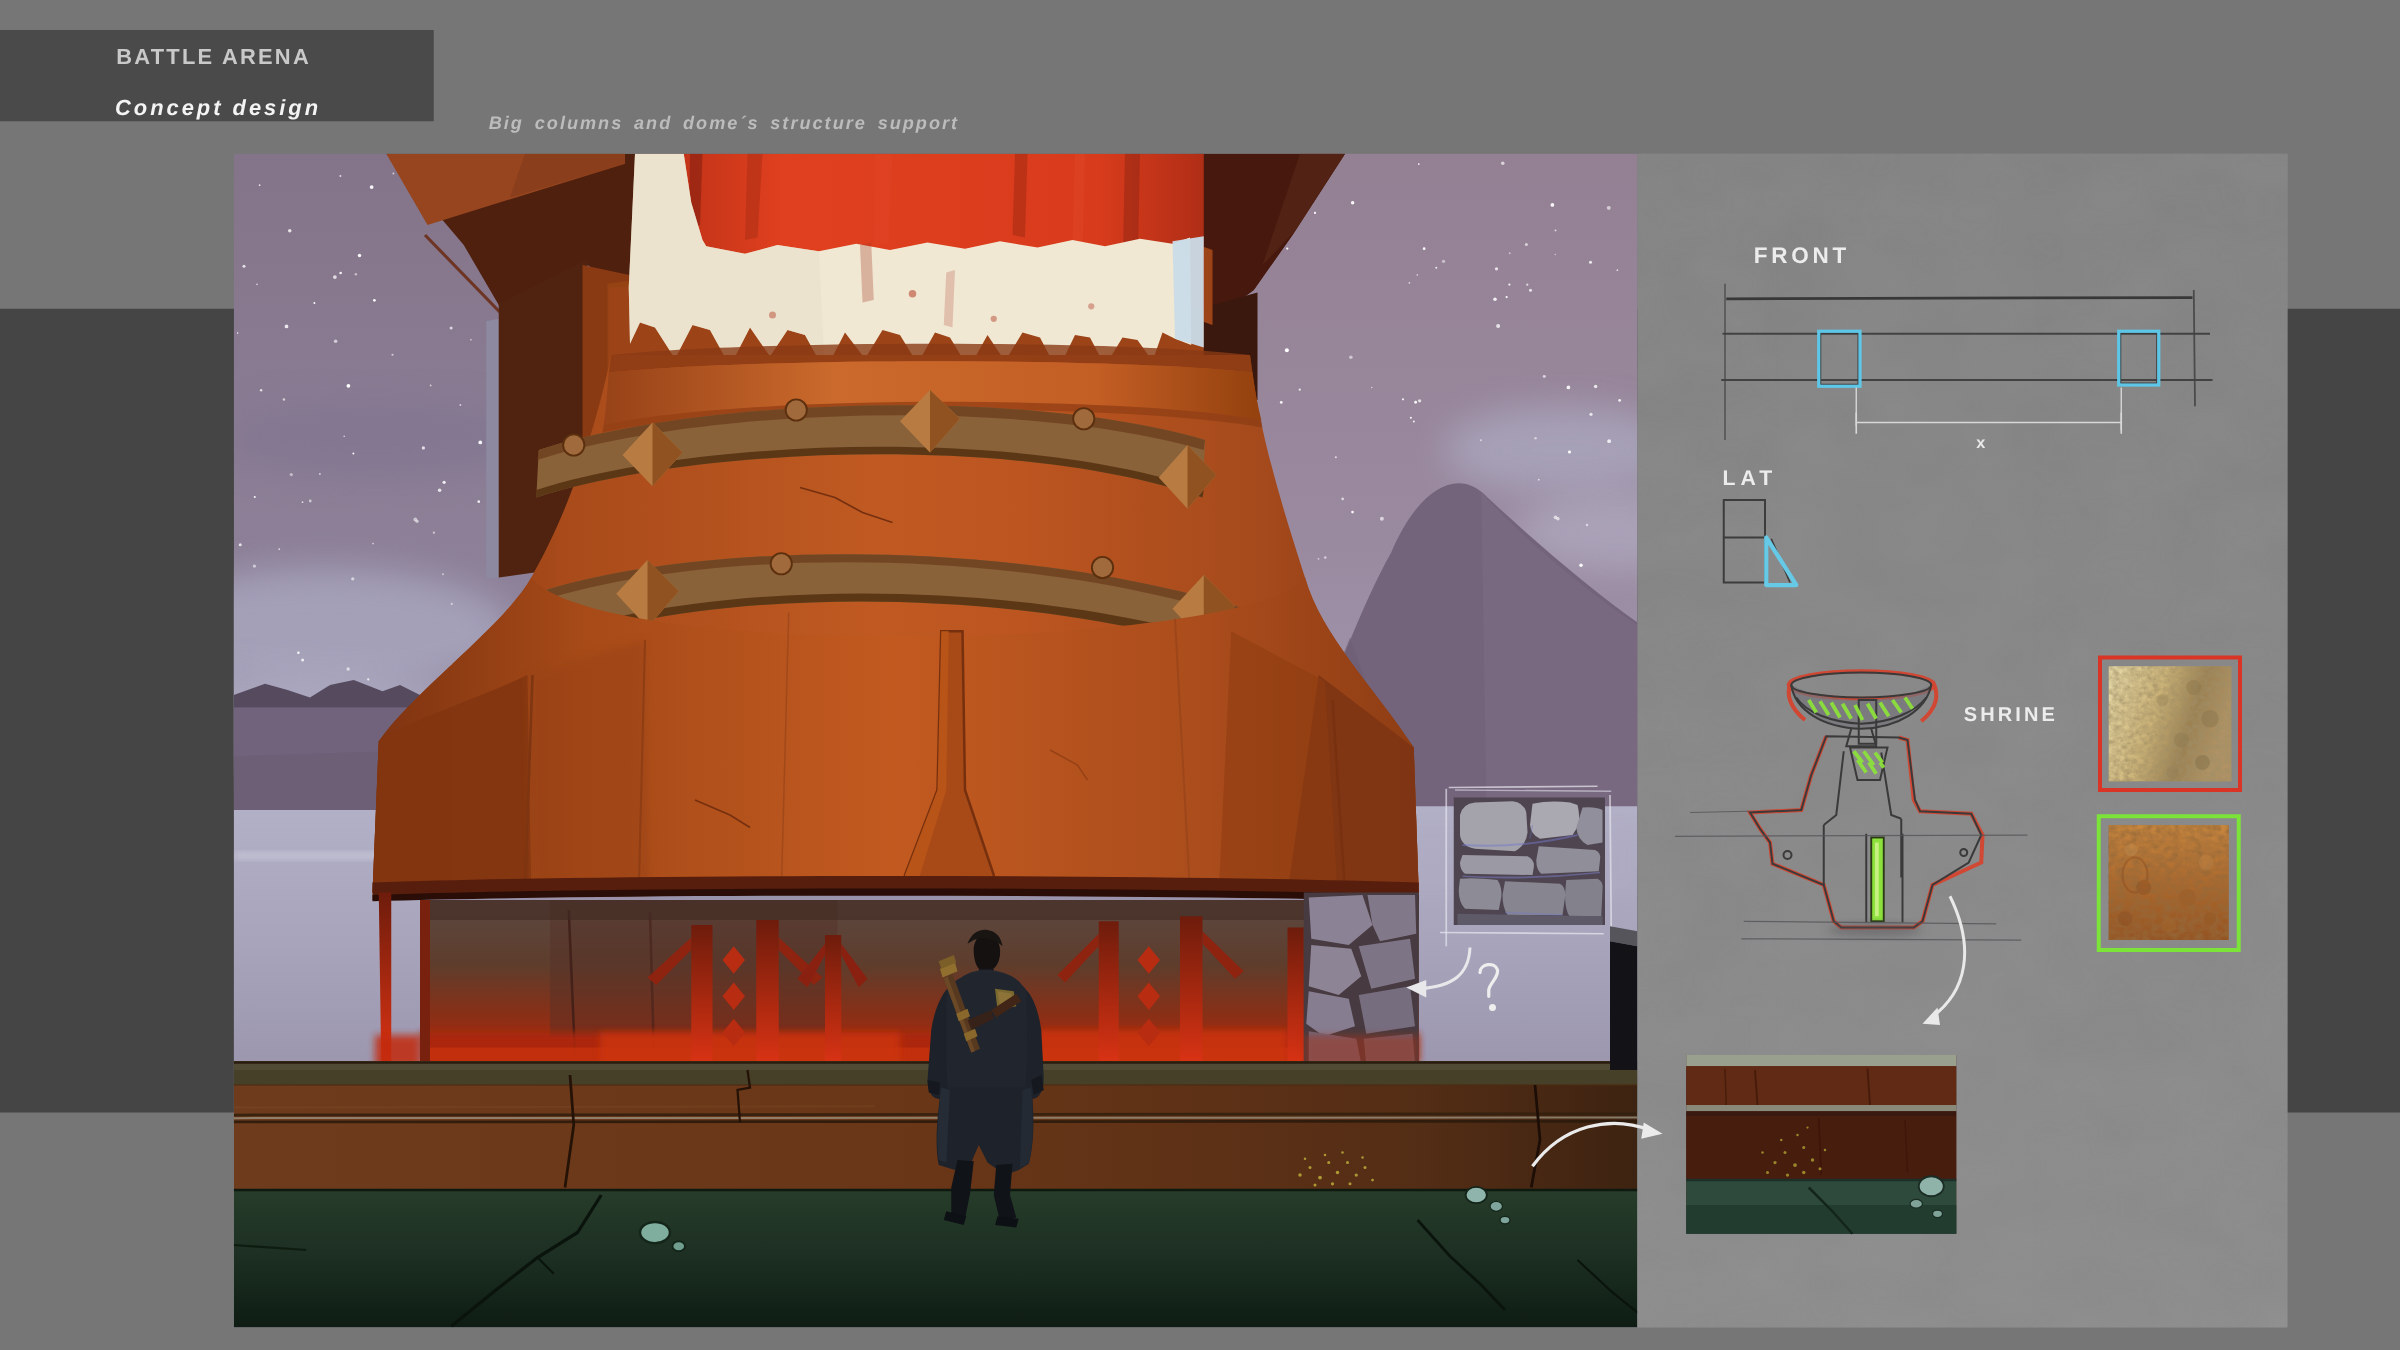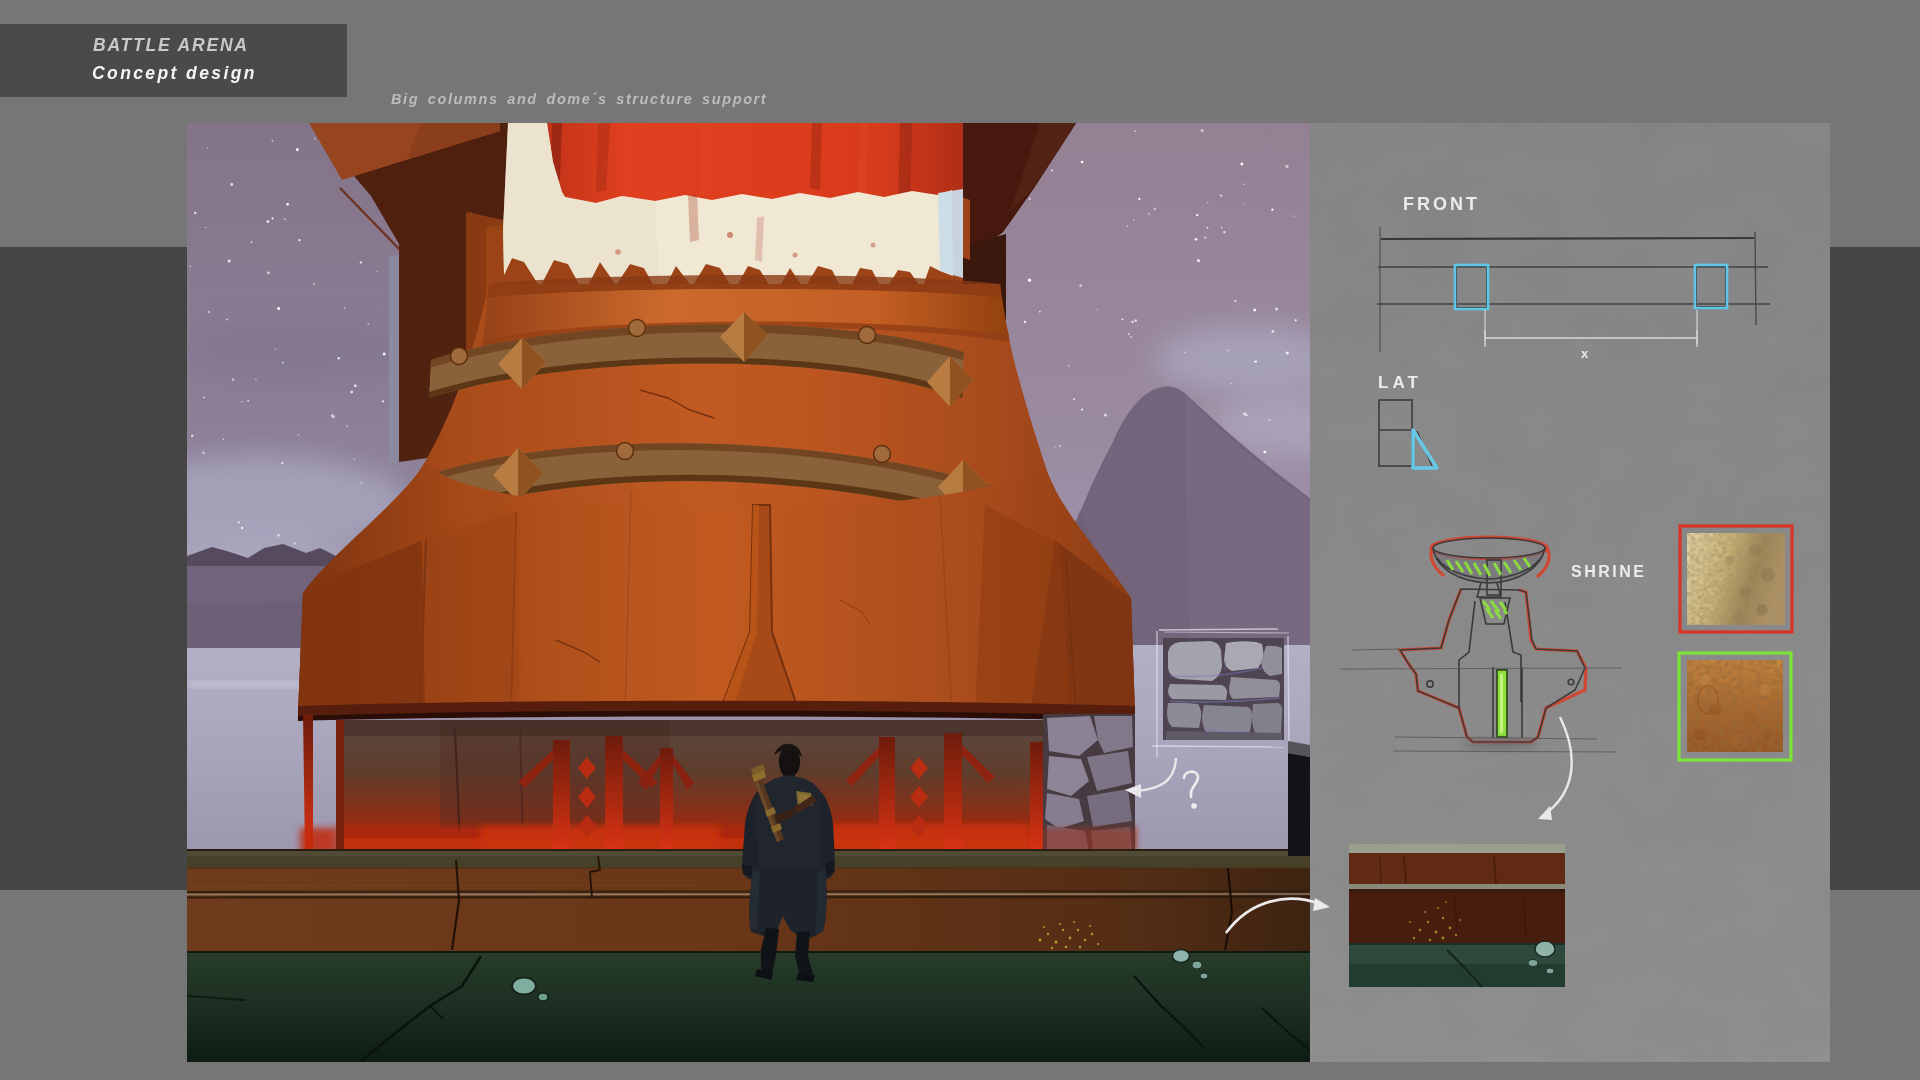--- a/index.html
+++ b/index.html
@@ -1,19 +1,19 @@
 <!DOCTYPE html>
 <html><head>
 <meta charset="utf-8">
 <style>
 html,body{margin:0;padding:0;width:1920px;height:1080px;overflow:hidden;background:#767676;font-family:"Liberation Sans",sans-serif;}
 #band{position:absolute;left:0;top:247px;width:1920px;height:643px;background:#454545;}
 #titlebox{position:absolute;left:0;top:24px;width:347px;height:73px;background:#4a4a4a;}
-#t1{position:absolute;left:93px;top:35px;font-size:17.5px;font-weight:bold;font-style:italic;letter-spacing:1.8px;color:#c9c9c9;}
-#t2{position:absolute;left:92px;top:63px;font-size:17.5px;font-weight:bold;font-style:italic;letter-spacing:2.4px;color:#f4f4f4;}
+#t1{position:absolute;left:93px;top:35px;font-size:17.5px;font-weight:bold;letter-spacing:1.8px;color:#c9c9c9;}
+#t2{position:absolute;left:92px;top:76px;font-size:17.5px;font-weight:bold;font-style:italic;letter-spacing:2.4px;color:#f4f4f4;}
 #subtitle{position:absolute;left:391px;top:91px;font-size:14.5px;font-weight:bold;font-style:italic;letter-spacing:1.6px;word-spacing:3px;color:#bcbcbc;}
 #main{position:absolute;left:187px;top:123px;width:1123px;height:939px;}
 #panel{position:absolute;left:1310px;top:123px;width:520px;height:939px;background:#878787;}
 #overlay{position:absolute;left:0;top:0;width:1920px;height:1080px;pointer-events:none;}
 </style>
 </head>
 <body>
 <div id="band"></div>
 <div id="titlebox"></div>
 <div id="t1">BATTLE ARENA</div>

